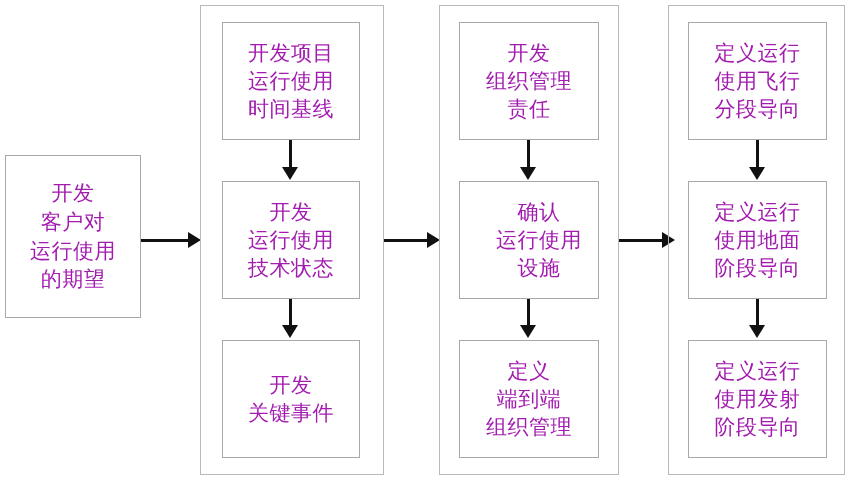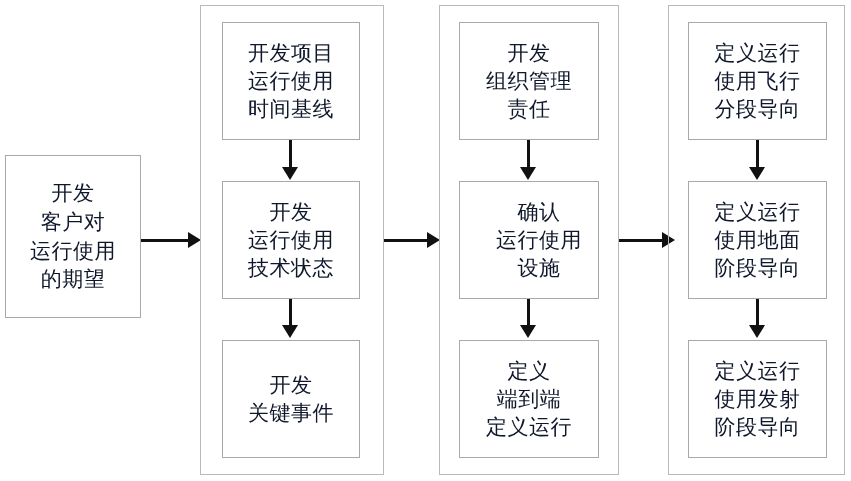--- a/index.html
+++ b/index.html
@@ -31,21 +31,21 @@
     border: 1px solid #a8a8a8;
     background: #ffffff;
     box-sizing: border-box;
     display: flex;
     flex-direction: column;
     align-items: center;
     justify-content: center;
   }
   .node-label {
     text-align: center;
-    color: #0f172a;
+    color: #a21caf;
     font-family: "DejaVu Sans", "Liberation Sans", sans-serif;
     font-size: 21px;
     line-height: 1.34;
     letter-spacing: 0.5px;
     white-space: pre-line;
     user-select: none;
   }
   .node.standalone .node-label {
     font-size: 21px;
     line-height: 1.36;
@@ -152,21 +152,21 @@
   </div>
 
   <div class="conn">
     <div class="conn-v-line" style="left:527px; top:299px; height:29px;"></div>
     <div class="conn-v-head" style="left:520px; top:325px;"></div>
   </div>
 
   <div class="node" style="left:459px; top:340px; width:140px; height:118px;">
     <div class="node-label">定义
 端到端
-定义运行</div>
+组织管理</div>
   </div>
 
   <div class="conn">
     <div class="conn-h-line" style="left:619px; top:239px; width:44px;"></div>
     <div class="conn-h-head" style="left:662px; top:232px;"></div>
   </div>
 
   <div class="group-box" style="left:668px; top:5px; width:177px; height:470px;"></div>
 
   <div class="node" style="left:688px; top:22px; width:139px; height:118px;">

